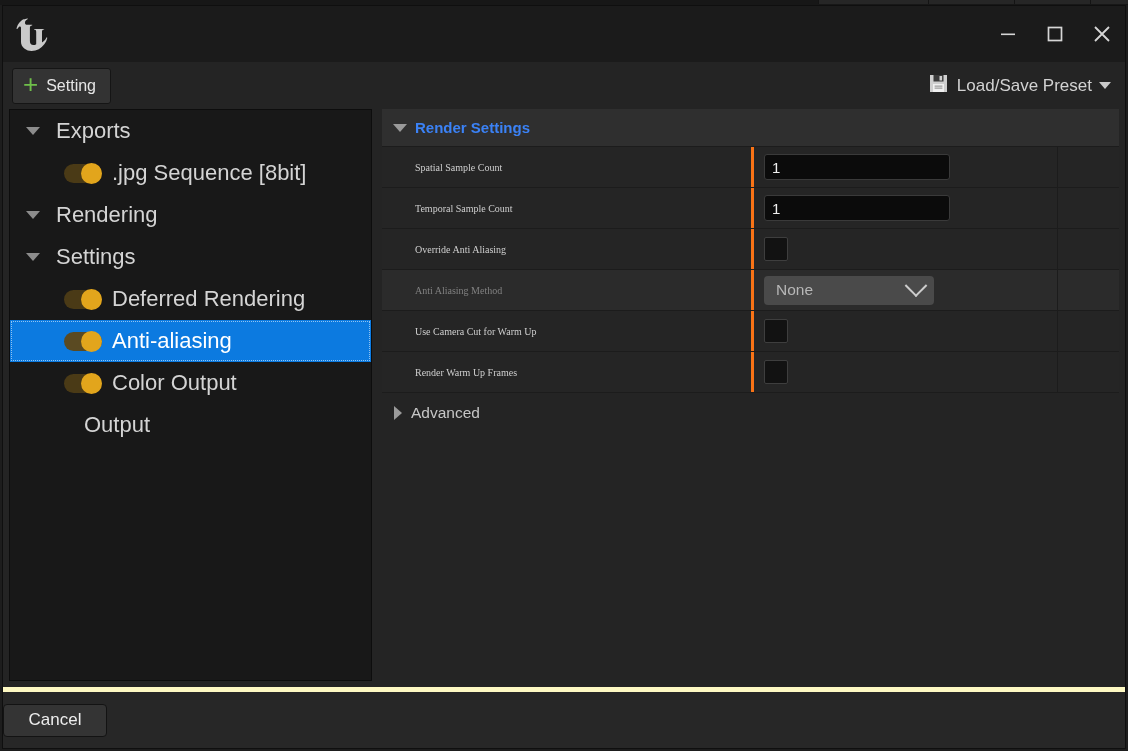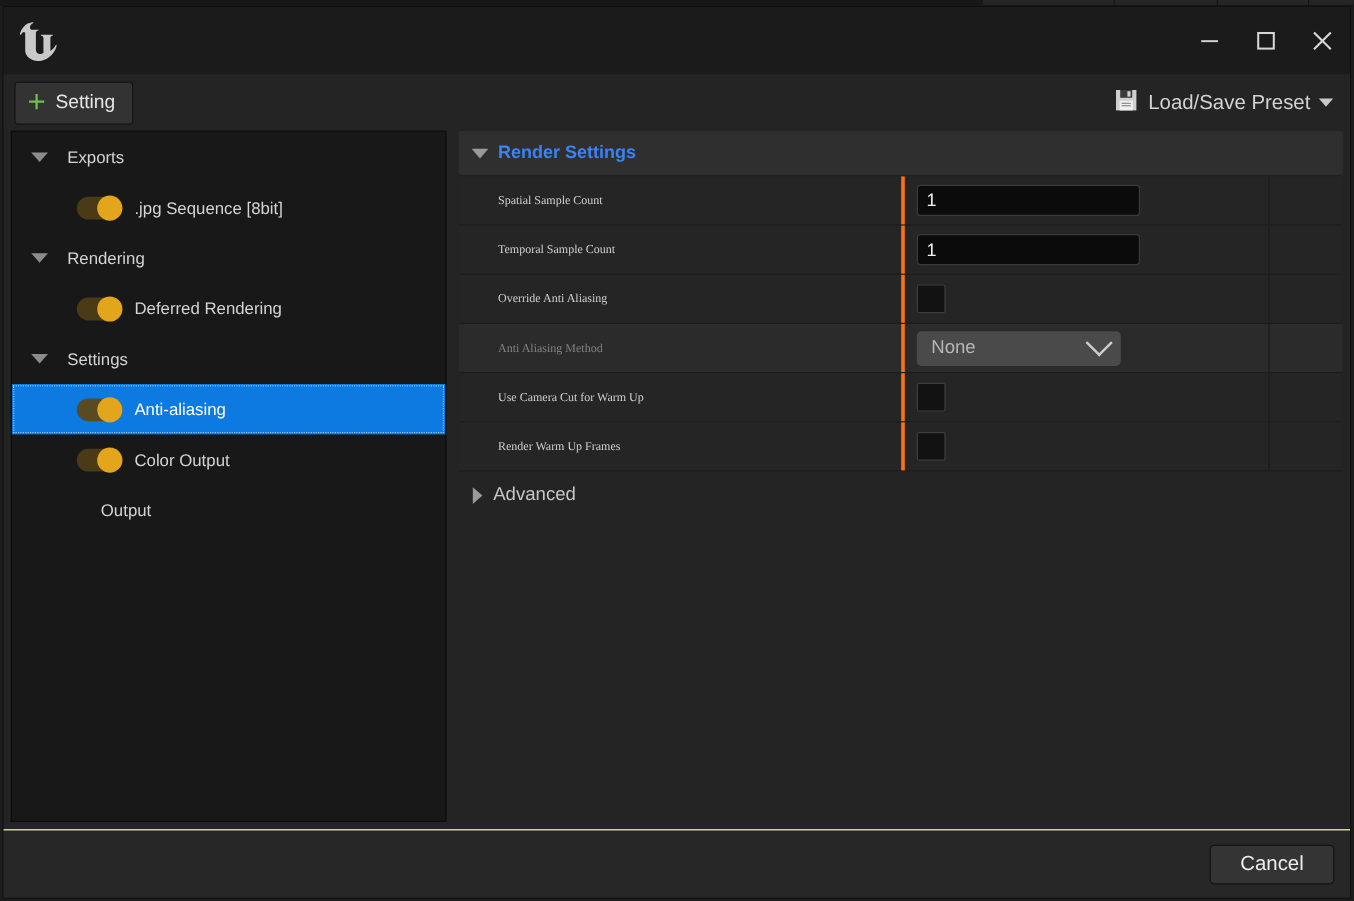--- a/index.html
+++ b/index.html
@@ -164,21 +164,21 @@
     flex: 0 0 10px;
     background: transparent;
     cursor: col-resize;
   }
   .tree-row {
     height: 42px;
     display: flex;
     align-items: center;
     padding-left: 10px;
     color: #d4d4d4;
-    font-size: 14px;
+    font-size: 22px;
     cursor: pointer;
     box-sizing: border-box;
   }
   .tree-row.selected {
     background: #0c7ae0;
     color: #ffffff;
     outline: 1px dotted rgba(255,255,255,0.55);
     outline-offset: -2px;
   }
   .tw-arrow {
@@ -334,24 +334,23 @@
     border-bottom: 7px solid transparent;
     border-left: 8px solid #9a9a9a;
   }
   .details-fill { flex: 1 1 auto; background: #242424; }
 
   
   .footer {
     height: 56px;
     flex: 0 0 56px;
     background: #272727;
-    border-top: 1px solid #fef9c3;
-    display: flex;
-    align-items: center;
-    justify-content: flex-end;
+    border-top: 5px solid #fef9c3;
+    display: flex;
+    align-items: center;
     padding-right: 13px;
     gap: 13px;
   }
   .btn {
     height: 33px;
     min-width: 104px;
     border-radius: 4px;
     display: flex;
     align-items: center;
     justify-content: center;
@@ -453,32 +452,32 @@
       </div>
 
       <div class="tree-row">
         <span class="tw-arrow">
             <span class="tri-down"></span>
           </span>
         <span class="tree-label">Rendering</span>
       </div>
 
       <div class="tree-row">
+        <span class="tw-arrow">
+            <span class="tri-down"></span>
+          </span>
+        <span class="tree-label">Settings</span>
+      </div>
+
+      <div class="tree-row">
         <span class="tree-indent"></span>
         <span class="toggle">
             <span class="knob"></span>
           </span>
         <span class="tree-label child">Deferred Rendering</span>
-      </div>
-
-      <div class="tree-row">
-        <span class="tw-arrow">
-            <span class="tri-down"></span>
-          </span>
-        <span class="tree-label">Settings</span>
       </div>
 
       <div class="tree-row selected">
         <span class="tree-indent"></span>
         <span class="toggle">
             <span class="knob"></span>
           </span>
         <span class="tree-label child">Anti-aliasing</span>
       </div>
 

